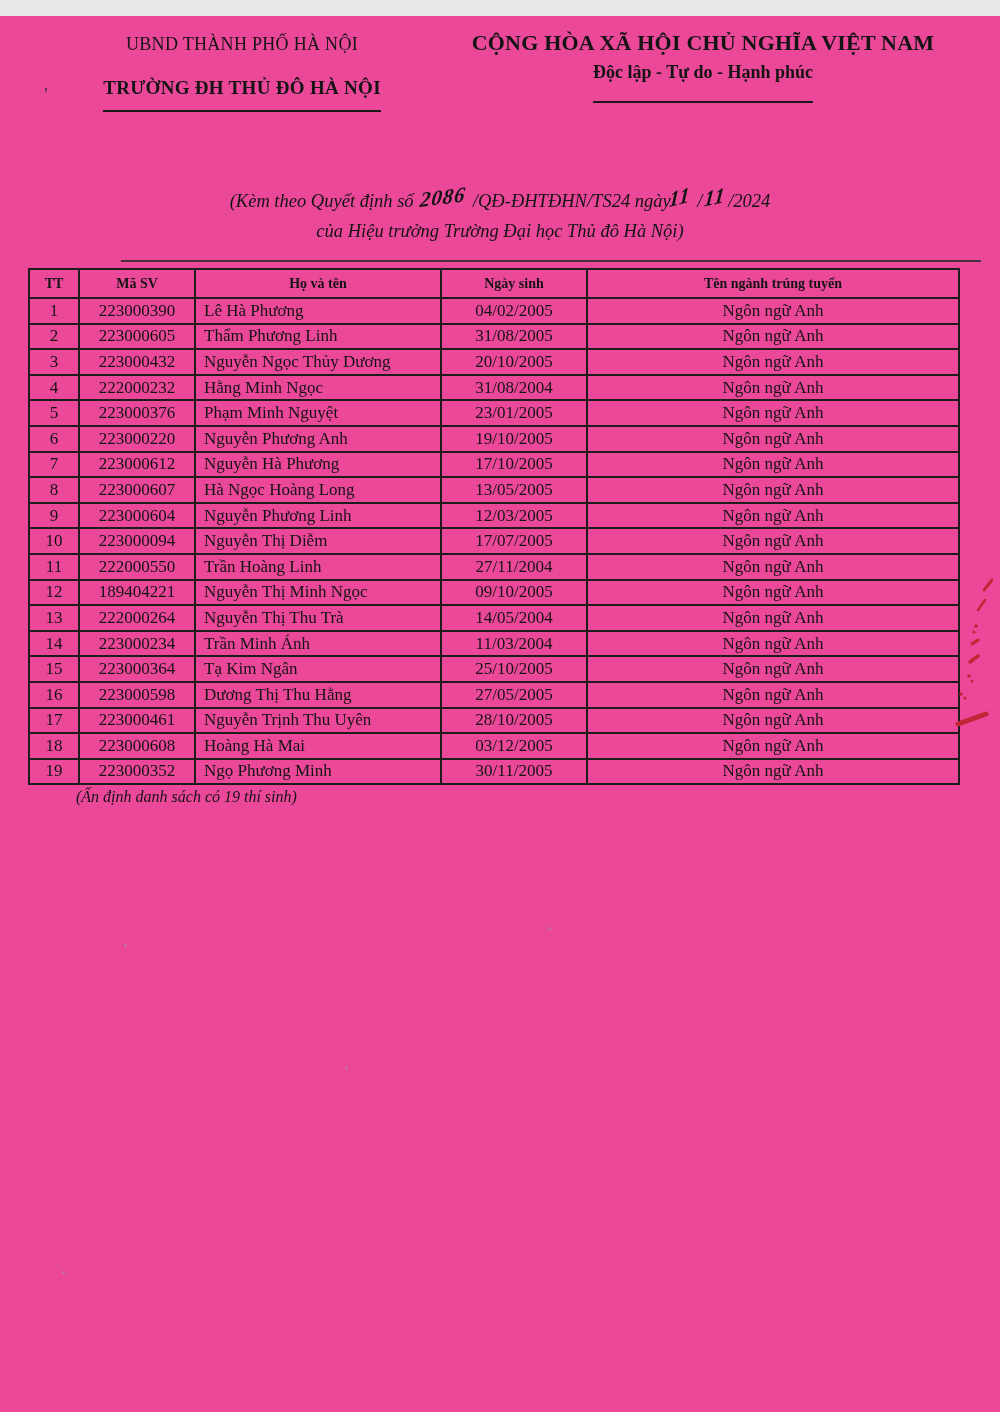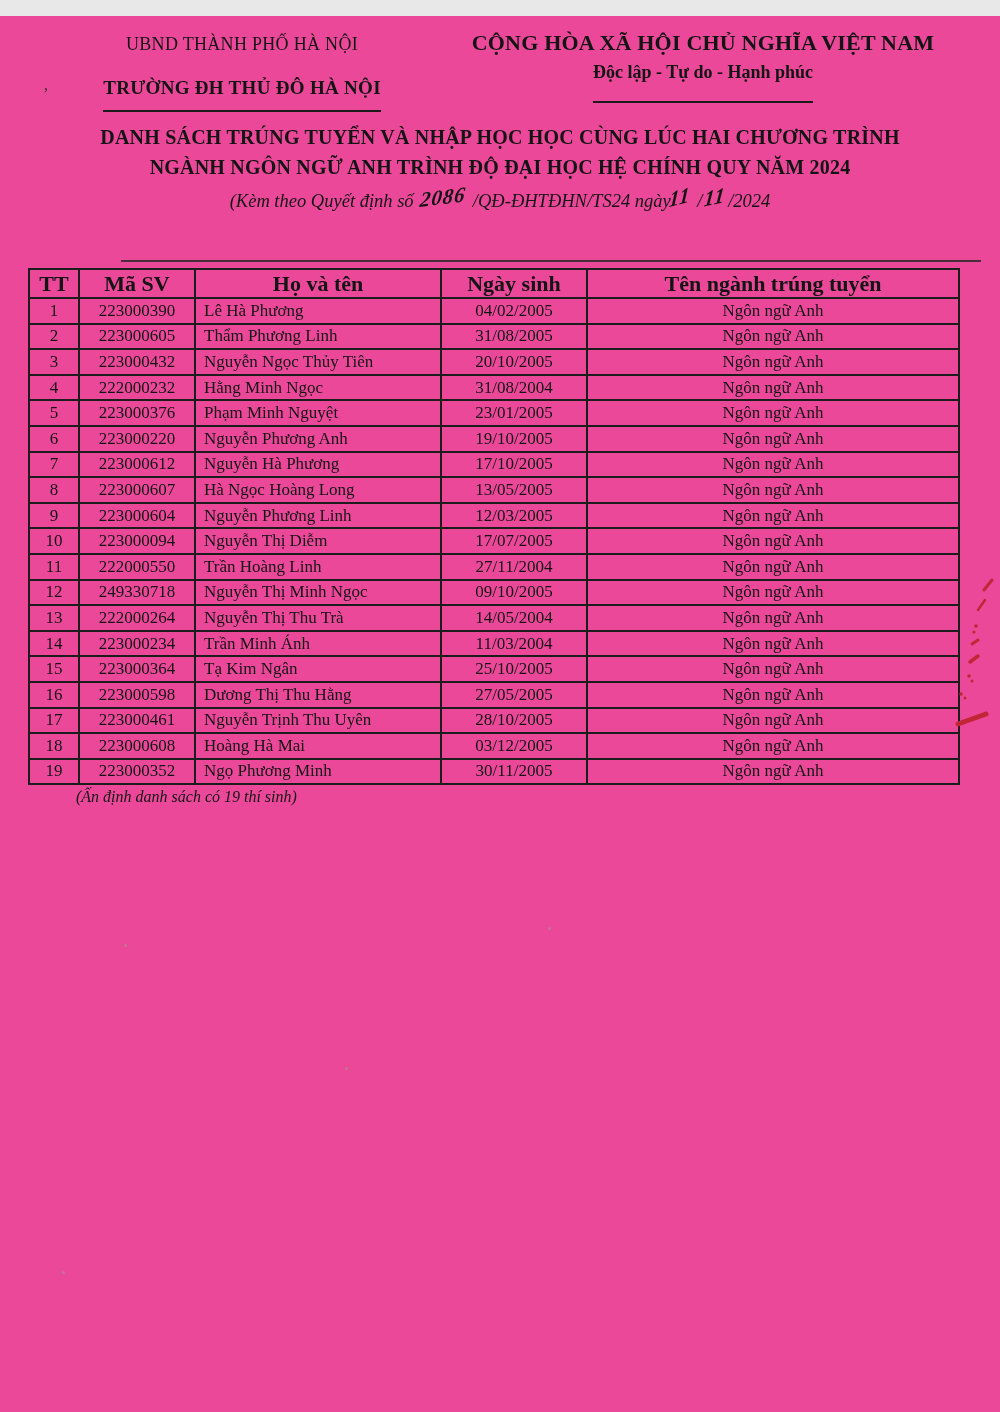--- a/index.html
+++ b/index.html
@@ -51,21 +51,21 @@
     background:#2a2a2a; opacity:0.85;
   }
   table.list {
     position:absolute; top:252px; left:28px;
     border-collapse:collapse; width:930px; table-layout:fixed;
   }
   table.list th, table.list td {
     border:2px solid #1c1c1c; overflow:hidden; white-space:nowrap;
     font-size:17px; padding:0 3px; text-align:center;
   }
-  table.list th { height:29px; font-weight:bold; font-size:22px; }
+  table.list th { height:29px; font-weight:bold; font-size:14px; }
   table.list td { height:25.6px; }
   table.list td.name { text-align:left; padding-left:8px; }
   
   .footer-note {
     position:absolute; top:772px; left:76px;
     font-style:italic; font-size:16px;
   }
   
   .red-ink { position:absolute; top:552px; left:948px; }
   .speck { position:absolute; background:#9a9a92; border-radius:50%; opacity:0.55; }
@@ -79,32 +79,29 @@
     <div class="l1">UBND THÀNH PHỐ HÀ NỘI</div><br>
     <span class="l2">TRƯỜNG ĐH THỦ ĐÔ HÀ NỘI</span>
   </div>
   <span class="comma-artifact">,</span>
 
   <div class="hdr-right">
     <div class="l1">CỘNG HÒA XÃ HỘI CHỦ NGHĨA VIỆT NAM</div>
     <span class="l2">Độc lập - Tự do - Hạnh phúc</span>
   </div>
 
-  <div class="title">
-    <div>DANH SÁCH TRÚNG TUYỂN VÀ NHẬP HỌC HỌC CÙNG LÚC HAI CHƯƠNG TRÌNH</div>
-    <div>NGÀNH NGÔN NGỮ ANH TRÌNH ĐỘ ĐẠI HỌC HỆ CHÍNH QUY NĂM 2024</div>
-  </div>
 
   <div class="subtitle">
     <div>
       <span>(Kèm theo Quyết định số</span>
       <span class="hw">2086</span>
       <span>/QĐ-ĐHTĐHN/TS24 ngày</span><span class="hw day">11</span>
       <span>/</span><span class="hw month">11</span><span>/2024</span>
     </div>
+    <div>của Hiệu trưởng Trường Đại học Thủ đô Hà Nội)</div>
   </div>
 
   <div class="table-topline"></div>
 
   <table class="list">
     <colgroup>
       <col style="width:50px">
         <col style="width:116px">
         <col style="width:246px">
         <col style="width:146px">
@@ -132,21 +129,21 @@
       <td>2</td>
       <td>223000605</td>
       <td class="name">Thẩm Phương Linh</td>
       <td>31/08/2005</td>
       <td>Ngôn ngữ Anh</td>
     </tr>
 
     <tr>
       <td>3</td>
       <td>223000432</td>
-      <td class="name">Nguyễn Ngọc Thủy Tiên</td>
+      <td class="name">Nguyễn Ngọc Thủy Dương</td>
       <td>20/10/2005</td>
       <td>Ngôn ngữ Anh</td>
     </tr>
 
     <tr>
       <td>4</td>
       <td>222000232</td>
       <td class="name">Hằng Minh Ngọc</td>
       <td>31/08/2004</td>
       <td>Ngôn ngữ Anh</td>
@@ -203,21 +200,21 @@
     <tr>
       <td>11</td>
       <td>222000550</td>
       <td class="name">Trần Hoàng Linh</td>
       <td>27/11/2004</td>
       <td>Ngôn ngữ Anh</td>
     </tr>
 
     <tr>
       <td>12</td>
-      <td>249330718</td>
+      <td>189404221</td>
       <td class="name">Nguyễn Thị Minh Ngọc</td>
       <td>09/10/2005</td>
       <td>Ngôn ngữ Anh</td>
     </tr>
 
     <tr>
       <td>13</td>
       <td>222000264</td>
       <td class="name">Nguyễn Thị Thu Trà</td>
       <td>14/05/2004</td>

